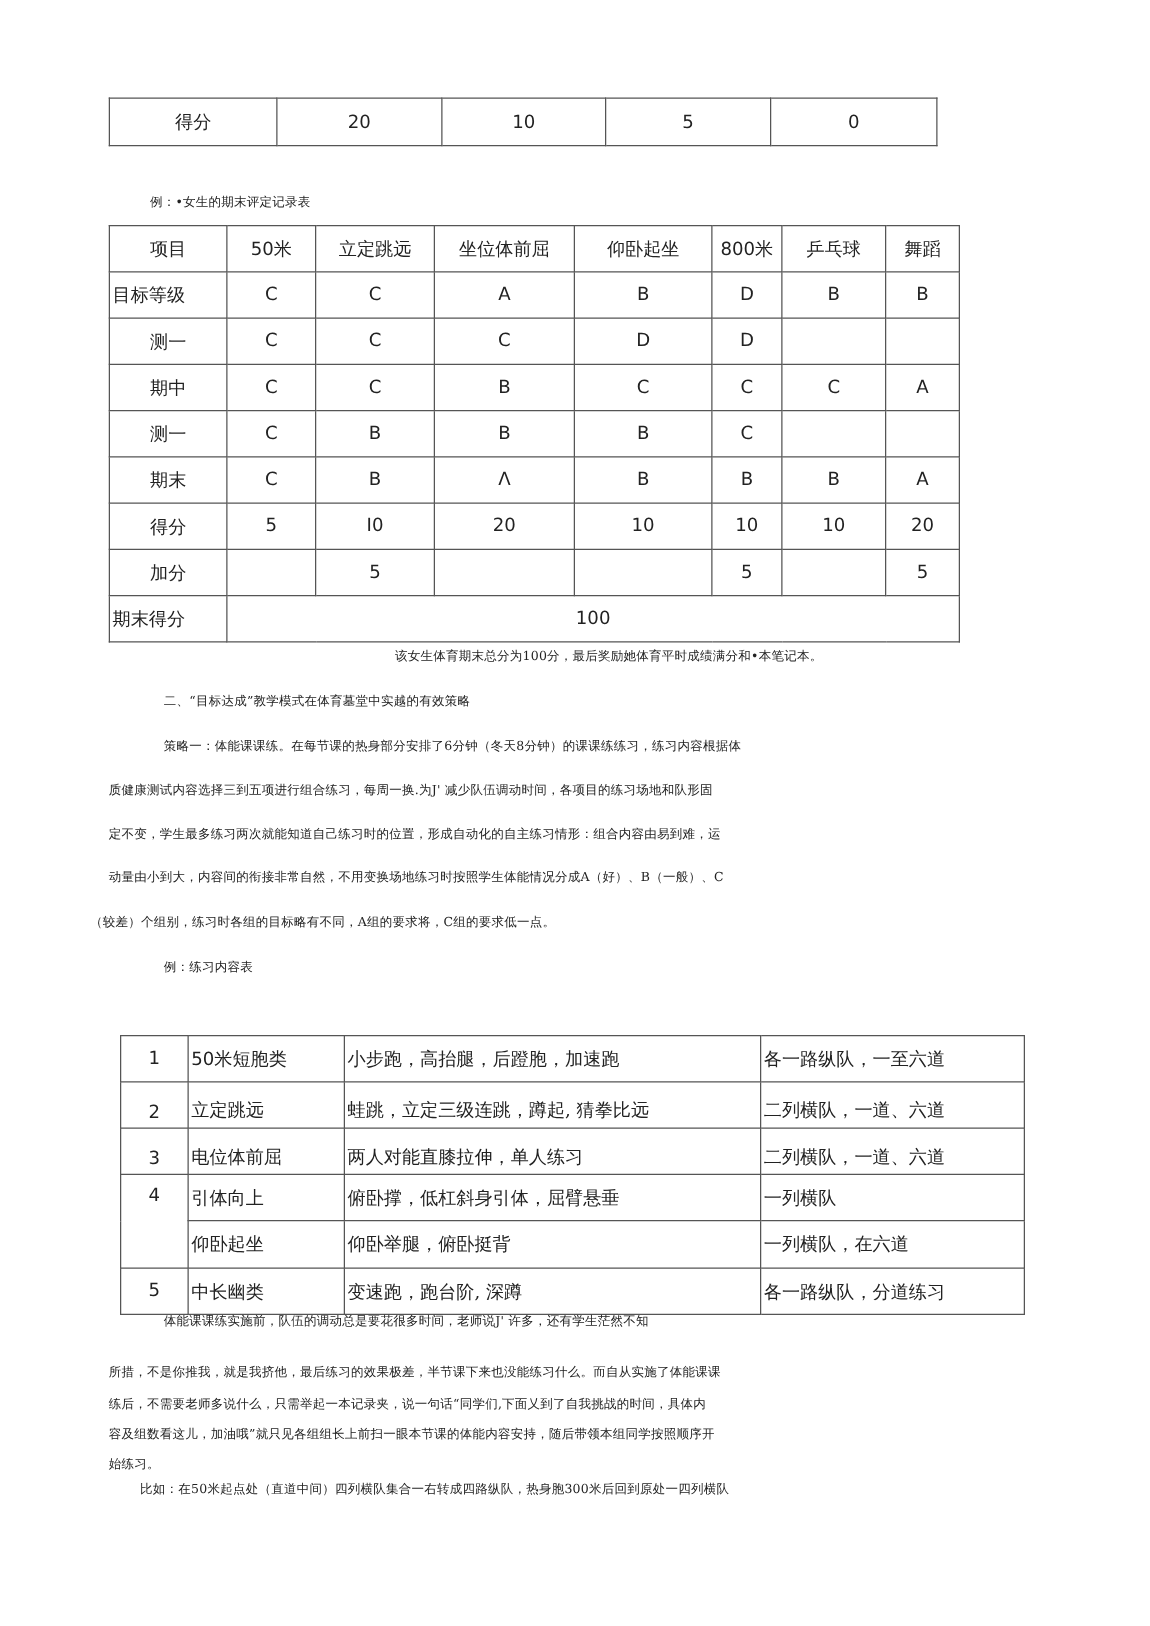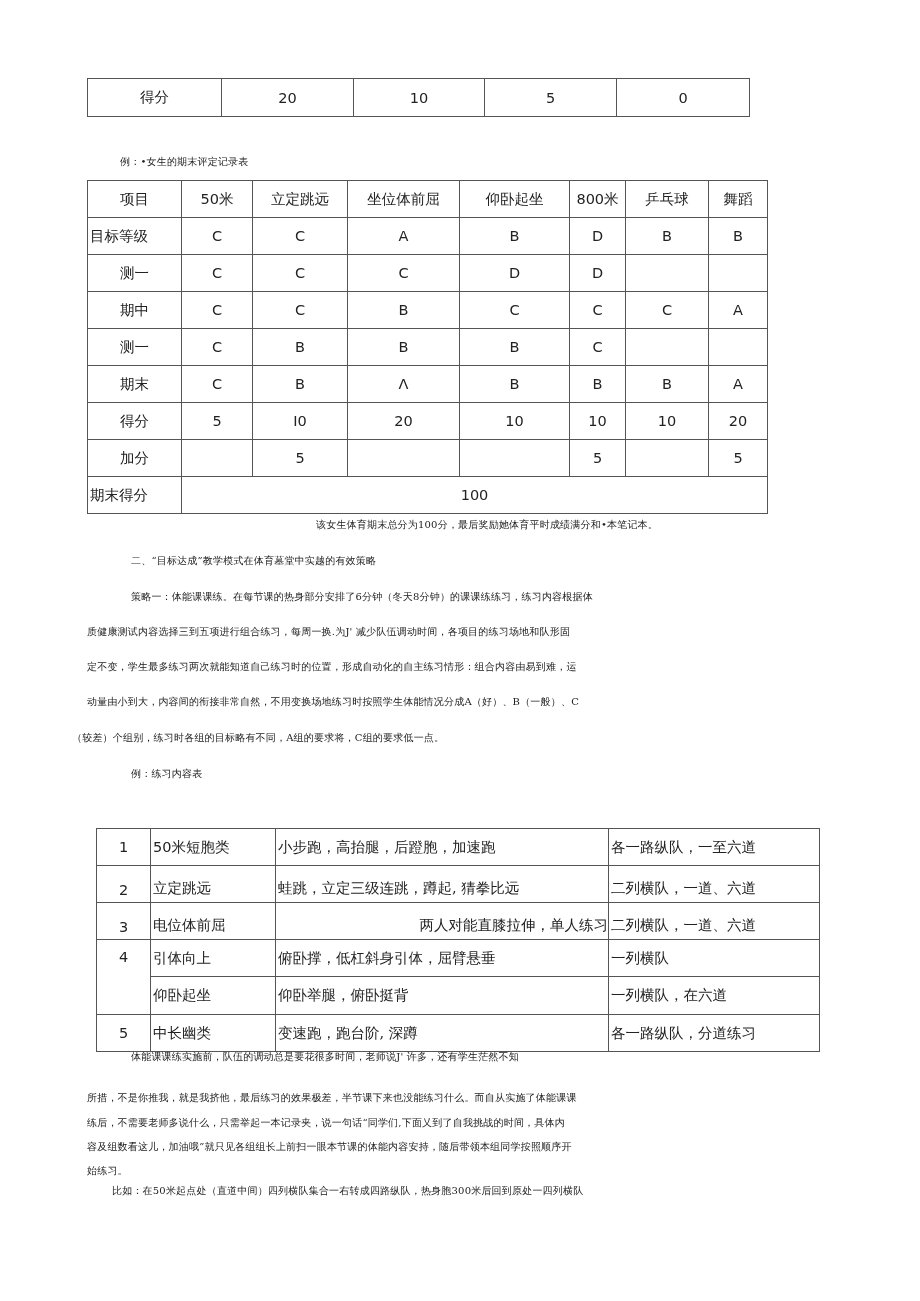--- a/index.html
+++ b/index.html
@@ -169,21 +169,21 @@
       <td style="vertical-align:bottom; padding-bottom:4px;">2</td>
       <td class="cn left" style="vertical-align:bottom; padding-bottom:4px;">立定跳远</td>
       <td class="cn left" style="vertical-align:bottom; padding-bottom:4px;">
         <span>蛙跳，立定三级连跳，</span><span class="ital">蹲起,</span><span> 猜拳比远</span>
       </td>
       <td class="cn left" style="vertical-align:bottom; padding-bottom:4px;">二列横队，一道、六道</td>
     </tr>
     <tr style="height:37px">
       <td style="vertical-align:bottom; padding-bottom:4px;">3</td>
       <td class="cn left" style="vertical-align:bottom; padding-bottom:4px;">电位体前屈</td>
-      <td class="cn left" style="vertical-align:bottom; padding-bottom:4px;text-align:right;">两人对能直膝拉伸，单人练习</td>
+      <td class="cn left" style="vertical-align:bottom; padding-bottom:4px;">两人对能直膝拉伸，单人练习</td>
       <td class="cn left" style="vertical-align:bottom; padding-bottom:4px;">二列横队，一道、六道</td>
     </tr>
     <tr style="height:37px">
       <td rowspan="2" style="vertical-align:top; padding-top:9px; border-bottom:1.5px solid #555;">4</td>
       <td class="cn left">引体向上</td>
       <td class="cn left">俯卧撑，低杠斜身引体，屈臂悬垂</td>
       <td class="cn left">一列横队</td>
     </tr>
     <tr style="height:38px">
       <td class="cn left">仰卧起坐</td>

